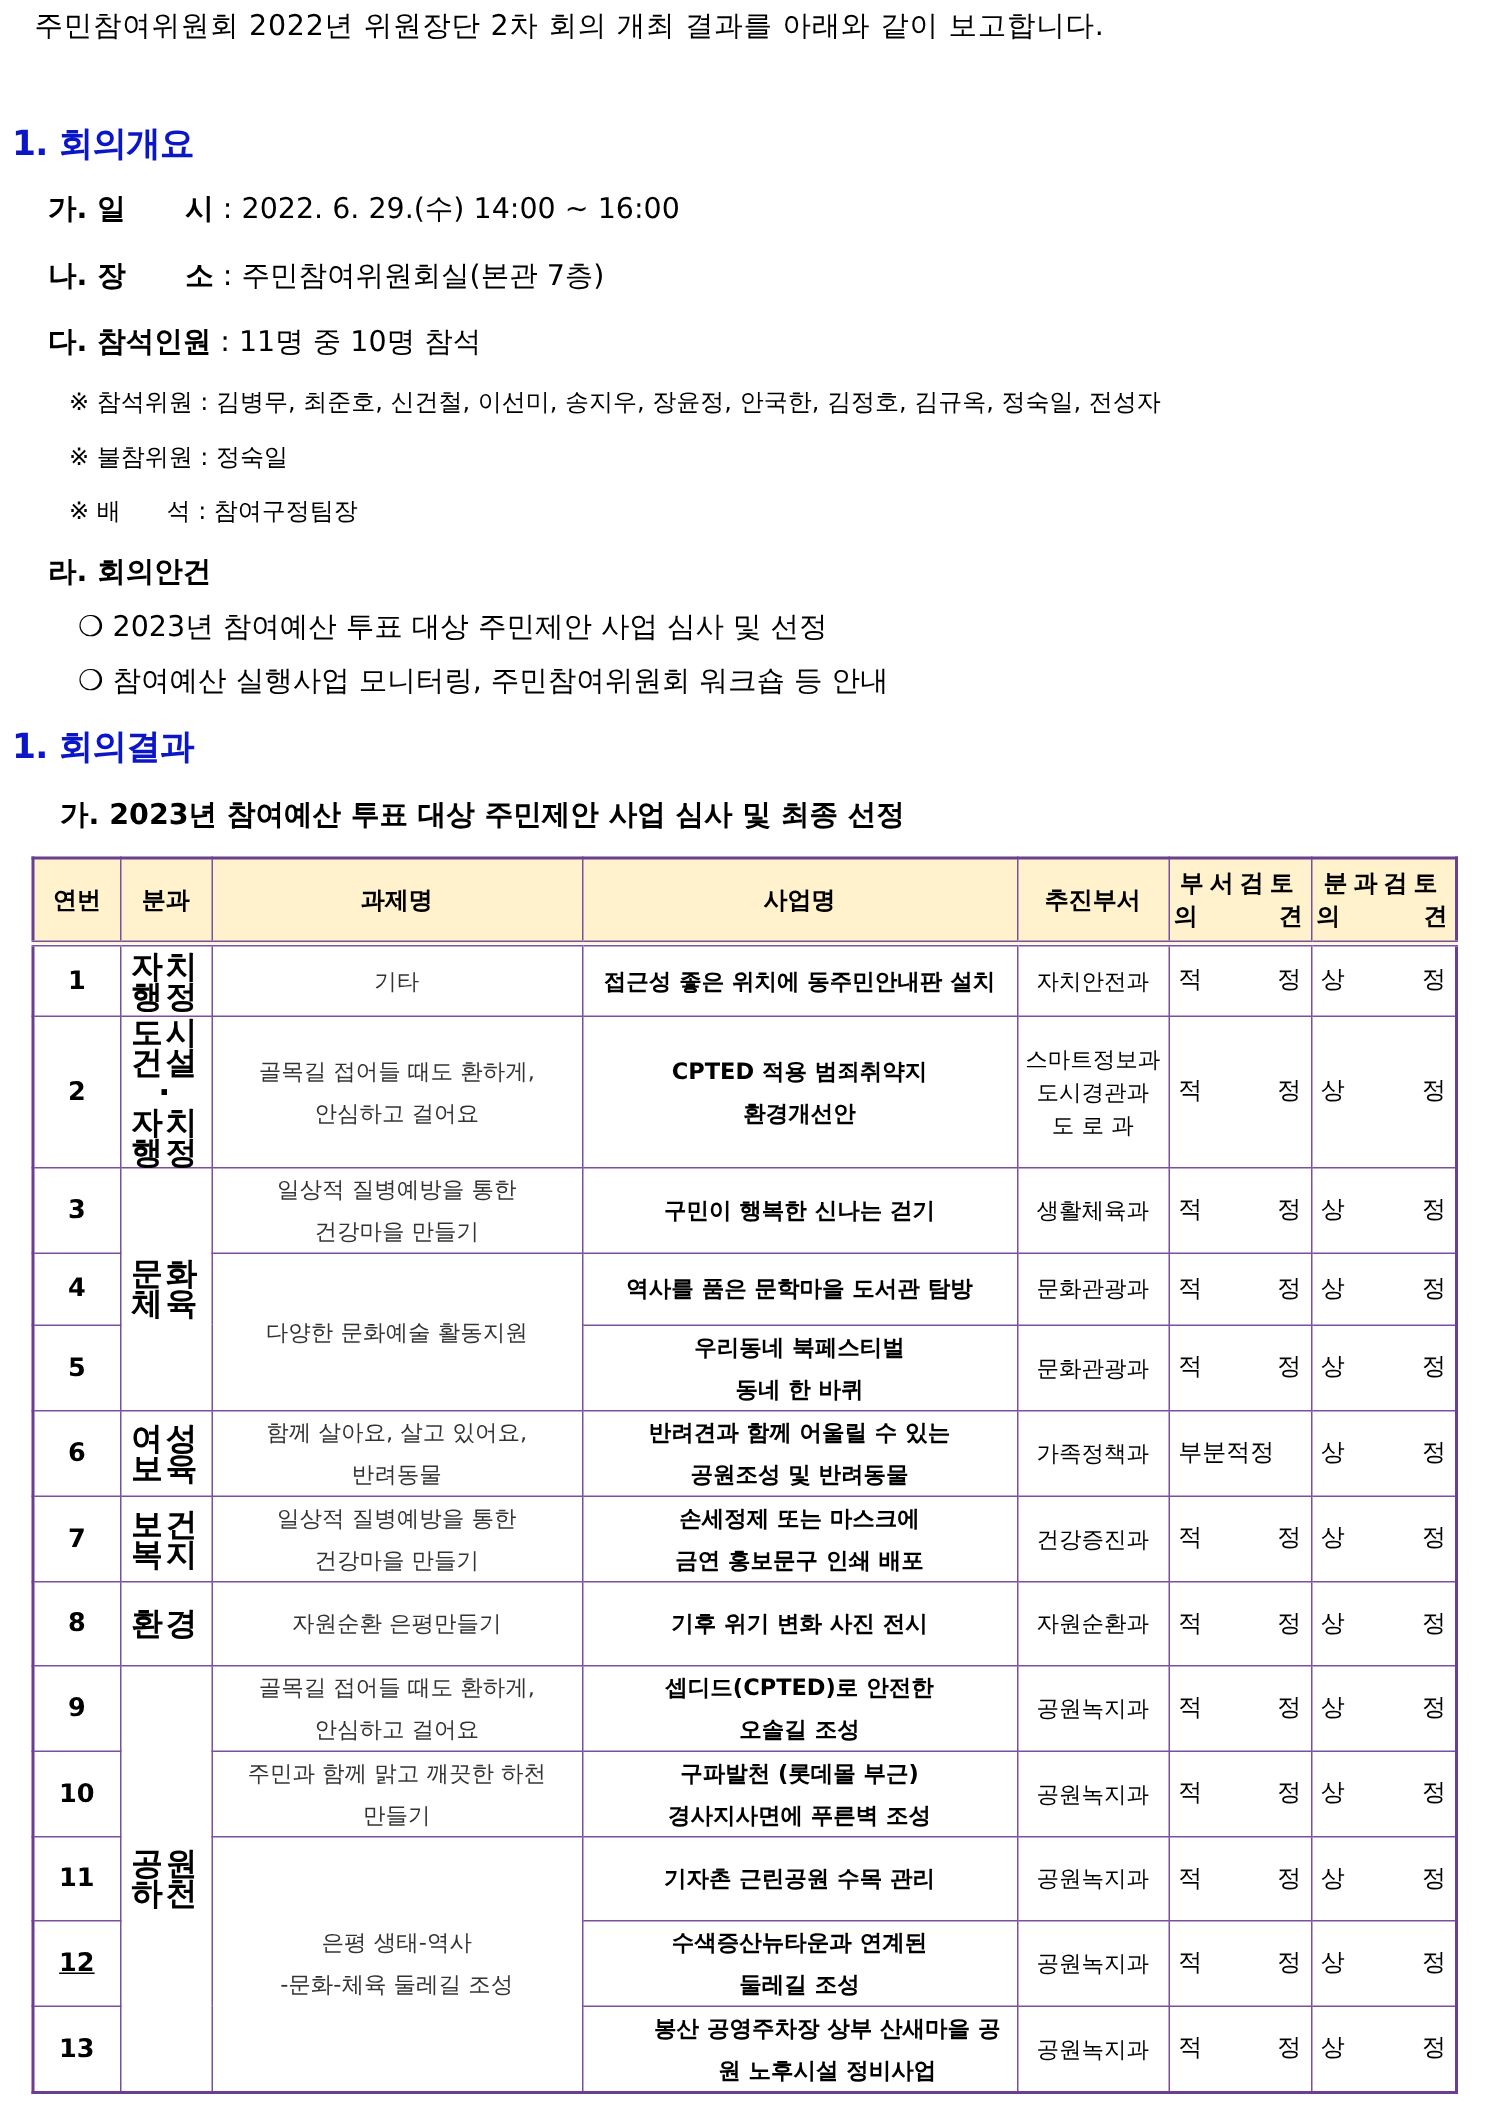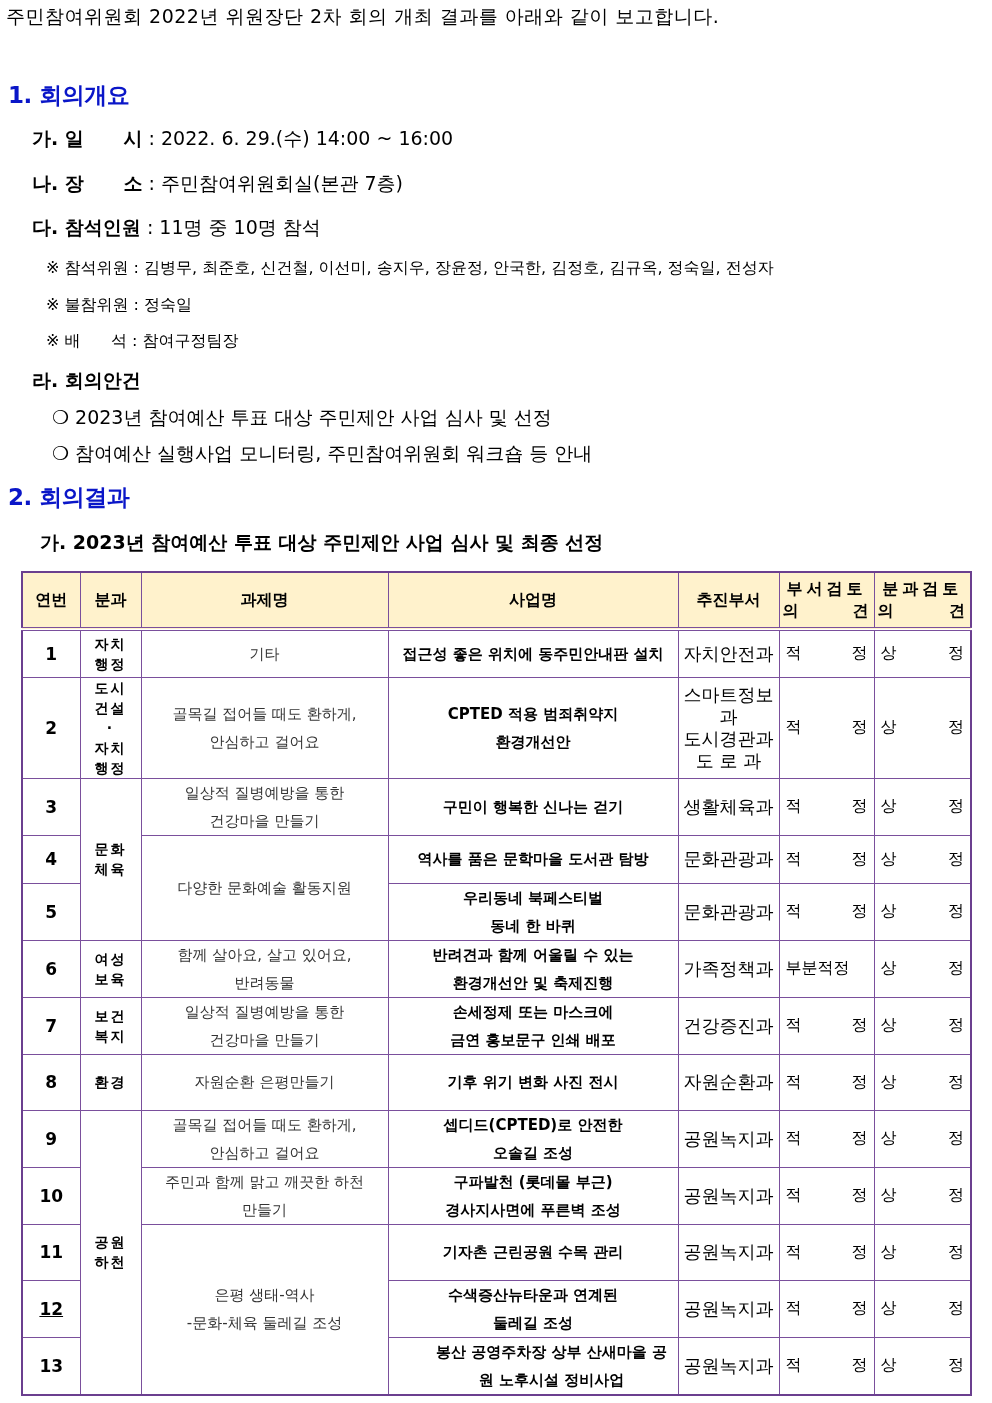--- a/index.html
+++ b/index.html
@@ -1,21 +1,21 @@
 <!DOCTYPE html>
 <html><head>
 <meta charset="utf-8">
 <style>
   html, body { margin: 0; padding: 0; background: #ffffff; }
   body {
     width: 992px; height: 1403px; position: relative; overflow: hidden;
     font-family: "DejaVu Sans", "Liberation Sans", sans-serif;
     color: #000;
   }
-  .intro { position: absolute; left: 6px; top: 4px; font-size: 19px; letter-spacing: 0.5px; }
+  .intro { position: absolute; left: 23px; top: 4px; font-size: 19px; letter-spacing: 0.5px; }
   .h1 { position: absolute; left: 8px; font-size: 23px; font-weight: bold; color: #0a16c8; letter-spacing: -0.5px; }
   .h1.s1 { top: 80px; }
   .h1.s2 { top: 482px; }
   .row { position: absolute; left: 32px; font-size: 19px; white-space: nowrap; }
   .row .lbl { font-weight: bold; }
   .note { position: absolute; left: 46px; font-size: 16px; white-space: nowrap; }
   .bullet { position: absolute; left: 52px; font-size: 19px; white-space: nowrap; }
   .sub { position: absolute; left: 40px; top: 530px; font-size: 19px; font-weight: bold; white-space: nowrap; }
 
   table.main {
@@ -27,24 +27,24 @@
     border: 1px solid #7a4f9c; padding: 0 3px; text-align: center; vertical-align: middle;
   }
   table.main thead th {
     background: #fff2cc; height: 54px; font-size: 16px; font-weight: bold;
     border-bottom: 4px double #7a4f9c;
   }
   .review-h { text-align: left; line-height: 22px; }
   .review-h .t { display: block; letter-spacing: 4px; }
   .review-h .b { display: flex; justify-content: space-between; padding-right: 2px; }
   td.num { font-weight: bold; font-size: 17px; }
-  td.cat { font-weight: bold; font-size: 14px; line-height: 20px; letter-spacing: 2px; }
+  td.cat { font-weight: bold; font-size: 21px; line-height: 20px; letter-spacing: 2px; }
   td.task { font-size: 15px; color: #333; line-height: 28px; }
   td.proj { font-size: 15px; font-weight: bold; line-height: 28px; }
-  td.dept { font-size: 18px; line-height: 22px; margin-top: 32px; }
+  td.dept { font-size: 15px; line-height: 22px; margin-top: 32px; }
   td.op { font-size: 16px; }
   .op-inner { display: flex; justify-content: space-between; padding: 0 3px; }
 </style>
 </head>
 <body>
 
 <div class="intro">주민참여위원회 2022년 위원장단 2차 회의 개최 결과를 아래와 같이 보고합니다.</div>
 
 <div class="h1 s1">1. 회의개요</div>
 
@@ -53,21 +53,21 @@
 <div class="row" style="top:215px"><span class="lbl">다. 참석인원</span><span> : 11명 중 10명 참석</span></div>
 
 <div class="note" style="top:258px">※ 참석위원 : 김병무, 최준호, 신건철, 이선미, 송지우, 장윤정, 안국한, 김정호, 김규옥, 정숙일, 전성자</div>
 <div class="note" style="top:295px">※ 불참위원 : 정숙일</div>
 <div class="note" style="top:331px;white-space:pre">※ 배      석 : 참여구정팀장</div>
 
 <div class="row" style="top:368px;font-weight:bold">라. 회의안건</div>
 <div class="bullet" style="top:405px">❍ 2023년 참여예산 투표 대상 주민제안 사업 심사 및 선정</div>
 <div class="bullet" style="top:441px">❍ 참여예산 실행사업 모니터링, 주민참여위원회 워크숍 등 안내</div>
 
-<div class="h1 s2">2. 회의결과</div>
+<div class="h1 s2">1. 회의결과</div>
 <div class="sub">가. 2023년 참여예산 투표 대상 주민제안 사업 심사 및 최종 선정</div>
 
 <table class="main">
   <colgroup>
     <col style="width:58px">
       <col style="width:61px">
       <col style="width:247px">
       <col style="width:290px">
       <col style="width:101px">
       <col style="width:95px">
@@ -201,21 +201,21 @@
           </div>
         </td>
       </tr>
       <tr style="height: 54px;">
         <td class="num" style="white-space: pre-line;">6</td>
         <td class="cat" style="white-space: pre-line;">여성
 보육</td>
         <td class="task" style="white-space: pre-line;">함께 살아요, 살고 있어요,
 반려동물</td>
         <td class="proj" style="white-space: pre-line;">반려견과 함께 어울릴 수 있는
-환경개선안 및 축제진행</td>
+공원조성 및 반려동물</td>
         <td class="dept" style="white-space: pre-line;">가족정책과</td>
         <td class="op">
           <div class="op-inner">
             <span>부분적정</span>
             <span></span>
           </div>
         </td>
         <td class="op">
           <div class="op-inner">
             <span>상</span>

